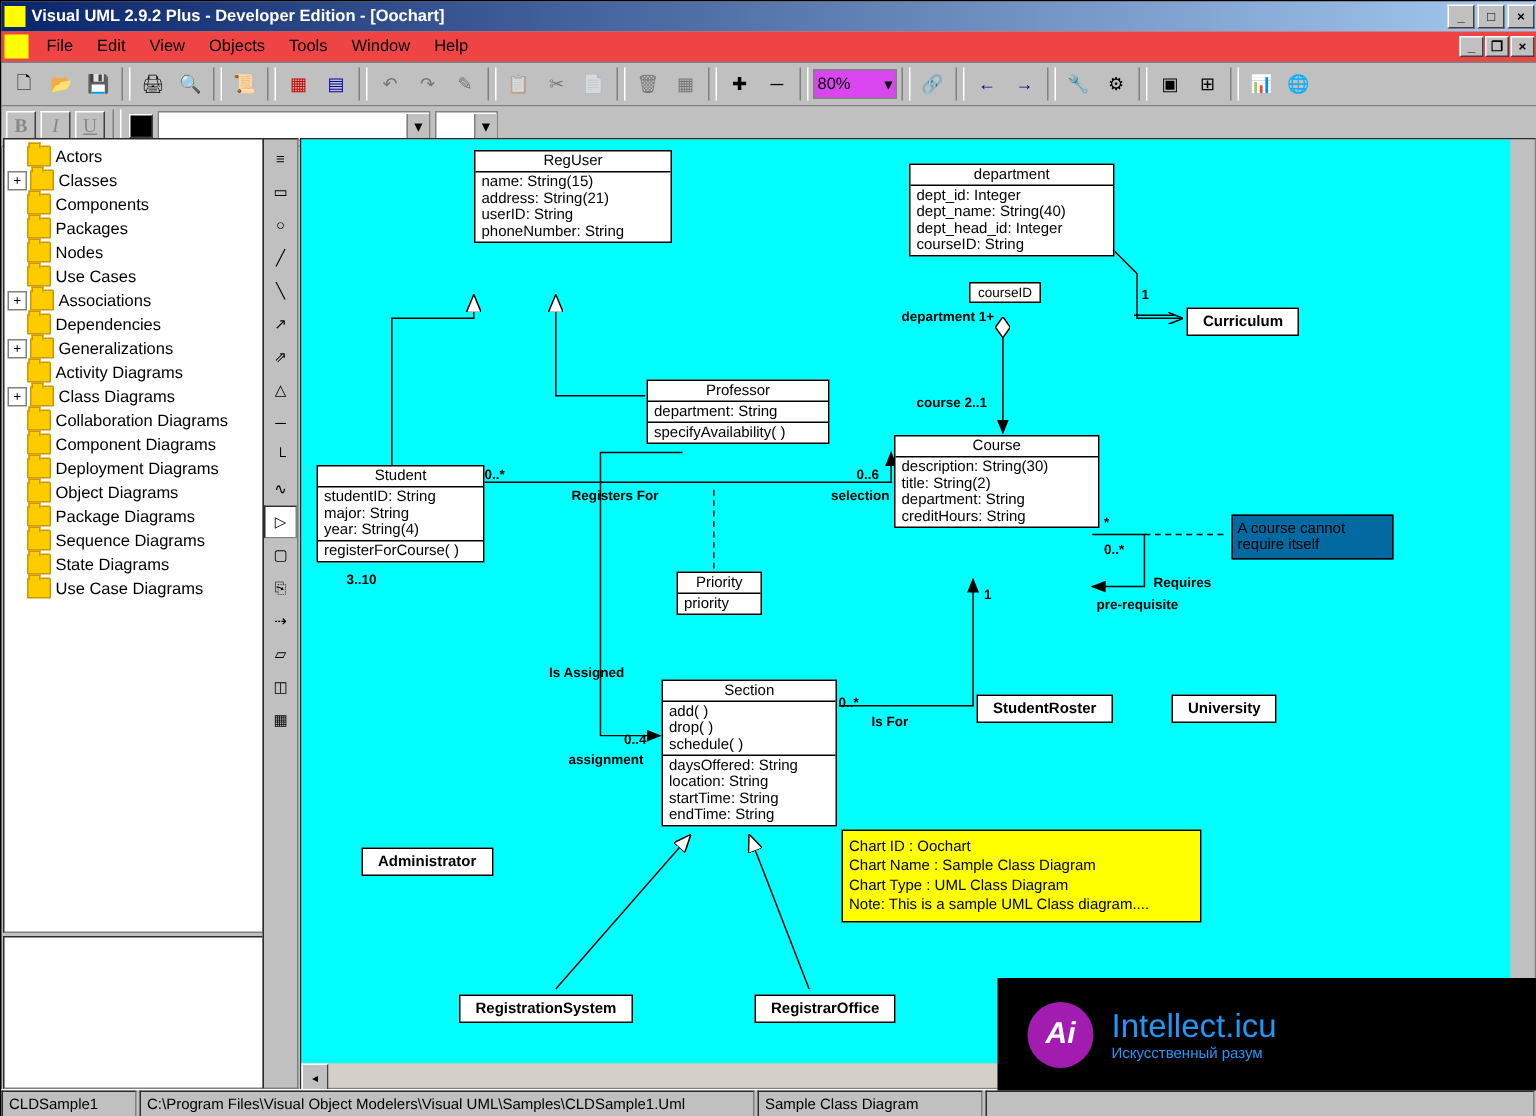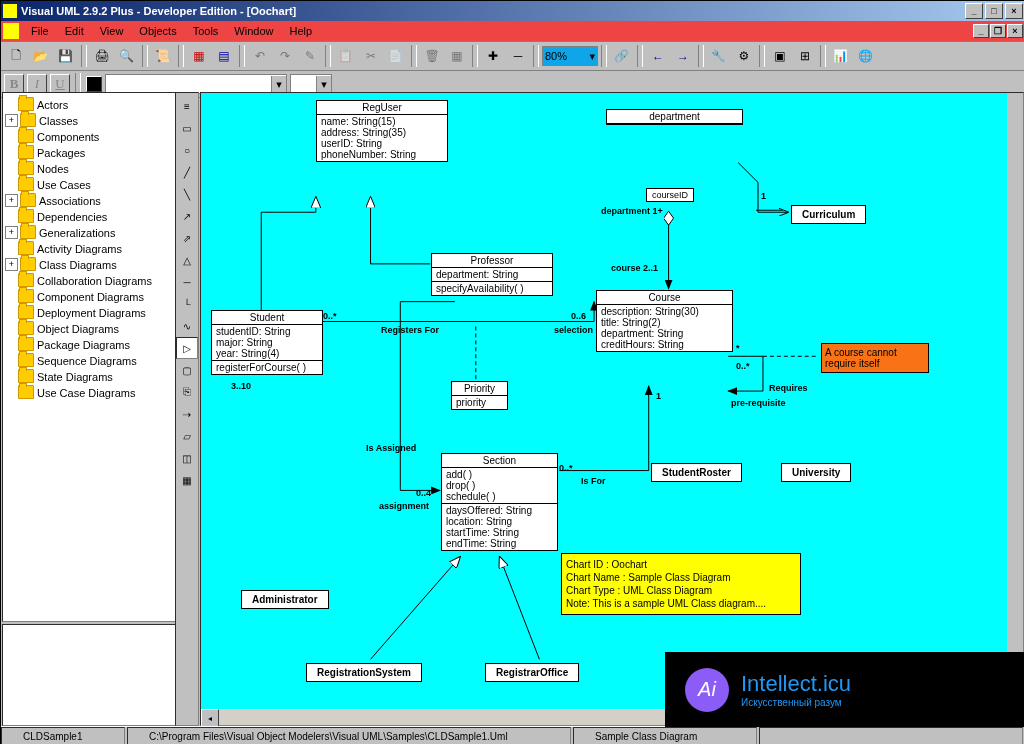--- a/index.html
+++ b/index.html
@@ -10,21 +10,21 @@
 .winbtns{display:flex;gap:2px}
 .winbtn{width:16px;height:14px;background:#c0c0c0;border:1px solid #fff;border-right-color:#404040;border-bottom-color:#404040;font-family:Arial;font-size:9px;display:flex;align-items:center;justify-content:center;color:#000;font-weight:bold}
 .menubar{height:20px;background:#ef4444;display:flex;align-items:center;border-bottom:1px solid #808080}
 .menubar .micon{width:16px;height:16px;margin:0 4px 0 2px;display:inline-block;background:#ff0}
 .menuitem{padding:2px 8px;cursor:default}
 .menuright{margin-left:auto;display:flex;gap:1px;margin-right:2px}
 .menuright .winbtn{width:14px;height:12px}
 .toolbar{height:26px;background:#c0c0c0;display:flex;align-items:center;padding:1px 3px;gap:1px;border-bottom:1px solid #808080}
 .tbtn{width:22px;height:22px;border:1px solid #c0c0c0;display:flex;align-items:center;justify-content:center;font-size:12px}
 .tsep{width:4px;height:22px;border-left:1px solid #808080;border-right:1px solid #fff;margin:0 2px}
-.zoom{width:50px;height:18px;background:#0ea5e9;border:1px solid #808080;display:flex;align-items:center;padding:0 2px;font-size:11px}
+.zoom{width:50px;height:18px;background:#d946ef;border:1px solid #808080;display:flex;align-items:center;padding:0 2px;font-size:11px}
 .zoom .dd{margin-left:auto}
 .fmtbar{height:24px;background:#c0c0c0;display:flex;align-items:center;padding:1px 3px;gap:3px;border-bottom:1px solid #808080}
 .fmtbar .fb{width:18px;height:18px;border:1px solid #fff;border-right-color:#404040;border-bottom-color:#404040;display:flex;align-items:center;justify-content:center;font-family:"Times New Roman";font-size:13px}
 .fmtbar .combo{height:18px;background:#fff;border:1px solid #808080;display:flex;align-items:center}
 .fmtbar .combo .dd{width:14px;height:16px;background:#c0c0c0;border-left:1px solid #808080;display:flex;align-items:center;justify-content:center}
 .main{position:absolute;top:90px;bottom:18px;left:0;right:0;display:flex}
 .leftpane{width:172px;background:#fff;border:1px inset #808080;margin:1px;overflow:auto}
 .tree{padding:2px}
 .tree-item{display:flex;align-items:flex-end;height:16px;white-space:nowrap}
 .tree-item .exp{width:11px;height:11px;border:1px solid #808080;display:flex;align-items:center;justify-content:center;font-size:9px;margin-right:2px;line-height:1}
@@ -35,33 +35,33 @@
 .toolbox .tb{width:20px;height:20px;border:1px solid #c0c0c0;display:flex;align-items:center;justify-content:center;font-size:10px}
 .toolbox .tb.sel{border:1px inset #808080;background:#fff}
 .canvas-wrap{flex:1;position:relative;border:1px inset #808080;margin:1px;background:#c0c0c0}
 .canvas{position:absolute;left:0;top:0;right:16px;bottom:16px;background:#00ffff;overflow:hidden}
 .sbv{position:absolute;right:0;top:0;width:16px;bottom:16px;background:#c0c0c0}
 .sbh{position:absolute;left:0;bottom:0;right:16px;height:16px;background:#c0c0c0;display:flex}
 .sbh .sbtn{width:16px;height:16px;background:#c0c0c0;border:1px solid #fff;border-right-color:#404040;border-bottom-color:#404040;display:flex;align-items:center;justify-content:center;font-size:8px}
 .sbh .track{flex:1;background:#d4d0c8}
 .corner{position:absolute;right:0;bottom:0;width:16px;height:16px;background:#c0c0c0}
 .statusbar{position:absolute;bottom:0;left:0;right:0;height:18px;background:#c0c0c0;display:flex;align-items:center;border-top:1px solid #fff}
-.statuscell{border:1px inset #808080;height:16px;padding:0 21px;display:flex;align-items:center;margin-right:2px;font-size:10px}
+.statuscell{border:1px inset #808080;height:16px;padding:0 4px;display:flex;align-items:center;margin-right:2px;font-size:10px}
 
 .cls{position:absolute;background:#fff;border:1px solid #000;font-size:10px}
 .cls .hdr{text-align:center;font-weight:normal;border-bottom:1px solid #000;padding:1px 4px}
 .cls .sec{border-bottom:1px solid #000;padding:1px 4px}
 .cls .sec:last-child{border-bottom:none}
 .cls .sec div{white-space:nowrap}
 .simple{position:absolute;background:#fff;border:1px solid #000;padding:3px 10px;font-size:10px;text-align:center;font-weight:bold}
 .note{position:absolute;background:#ffff00;border:1px solid #000;padding:4px;font-size:10px;line-height:1.3}
-.note2{position:absolute;background:#f97316;border:1px solid #000;padding:3px;font-size:10px}
+.note2{position:absolute;background:#0369a1;border:1px solid #000;padding:3px;font-size:10px}
 .lbl{position:absolute;font-size:9px;font-weight:bold}
 .watermark{position:absolute;right:0;bottom:18px;width:340px;height:75px;background:#000;display:flex;align-items:center;padding-left:20px}
-.watermark .logo{width:44px;height:44px;border-radius:50%;background:#8b5cf6;display:flex;align-items:center;justify-content:center;color:#fff;font-size:20px;font-weight:normal;font-style:italic;margin-right:12px}
+.watermark .logo{width:44px;height:44px;border-radius:50%;background:#a21caf;display:flex;align-items:center;justify-content:center;color:#fff;font-size:20px;font-weight:bold;font-style:italic;margin-right:12px}
 .watermark .txt1{color:#2196f3;font-size:22px;font-weight:500}
 .watermark .txt2{color:#2196f3;font-size:10px}
 svg.lines{position:absolute;left:0;top:0;width:100%;height:100%;pointer-events:none}
 </style>
 </head>
 <body>
 
 <div class="window">
 
   <div class="titlebar">
@@ -321,28 +321,34 @@
 
           <path d="M170,570 L260,467" fill="none" stroke="#000" marker-end="url(#tri)"></path>
 
           <path d="M340,570 L300,467" fill="none" stroke="#000" marker-end="url(#tri)"></path>
         </svg>
 
         <div class="cls" style="left:115px;top:7px;width:130px">
           <div class="hdr">RegUser</div>
           <div class="sec">
               <div>name: String(15)</div>
-              <div>address: String(35)</div>
+              <div>address: String(21)</div>
               <div>userID: String</div>
               <div>phoneNumber: String</div>
             </div>
         </div>
 
         <div class="cls" style="left:405px;top:16px;width:135px">
           <div class="hdr">department</div>
+          <div class="sec">
+              <div>dept_id: Integer</div>
+              <div>dept_name: String(40)</div>
+              <div>dept_head_id: Integer</div>
+              <div>courseID: String</div>
+            </div>
         </div>
         <div style="position:absolute;left:445px;top:95px;background:#fff;border:1px solid #000;padding:1px 5px;font-size:9px">courseID</div>
 
         <div class="simple" style="left:590px;top:112px">Curriculum</div>
 
         <div class="cls" style="left:230px;top:160px;width:120px">
           <div class="hdr">Professor</div>
           <div class="sec">
               <div>department: String</div>
             </div>
@@ -390,23 +396,23 @@
           <div class="sec">
               <div>daysOffered: String</div>
               <div>location: String</div>
               <div>startTime: String</div>
               <div>endTime: String</div>
             </div>
         </div>
 
         <div class="simple" style="left:450px;top:370px">StudentRoster</div>
         <div class="simple" style="left:580px;top:370px">University</div>
-        <div class="simple" style="left:40px;top:497px">Administrator</div>
+        <div class="simple" style="left:40px;top:472px">Administrator</div>
         <div class="simple" style="left:105px;top:570px">RegistrationSystem</div>
-        <div class="simple" style="left:284px;top:570px">RegistrarOffice</div>
+        <div class="simple" style="left:302px;top:570px">RegistrarOffice</div>
 
         <div class="note2" style="left:620px;top:250px;width:100px">A course cannot require itself</div>
         <div class="note" style="left:360px;top:460px;width:230px">
           <div>Chart ID : Oochart</div>
           <div>Chart Name : Sample Class Diagram</div>
           <div>Chart Type : UML Class Diagram</div>
           <div>Note: This is a sample UML Class diagram....</div>
         </div>
 
         <div class="lbl" style="left:400px;top:113px">department 1+</div>

